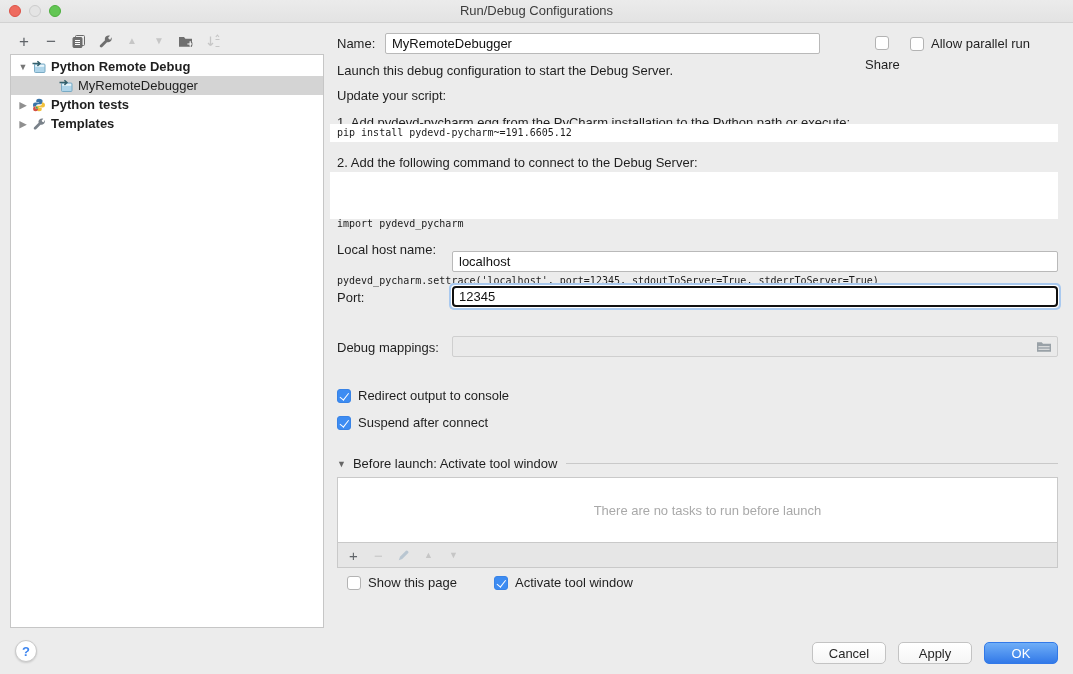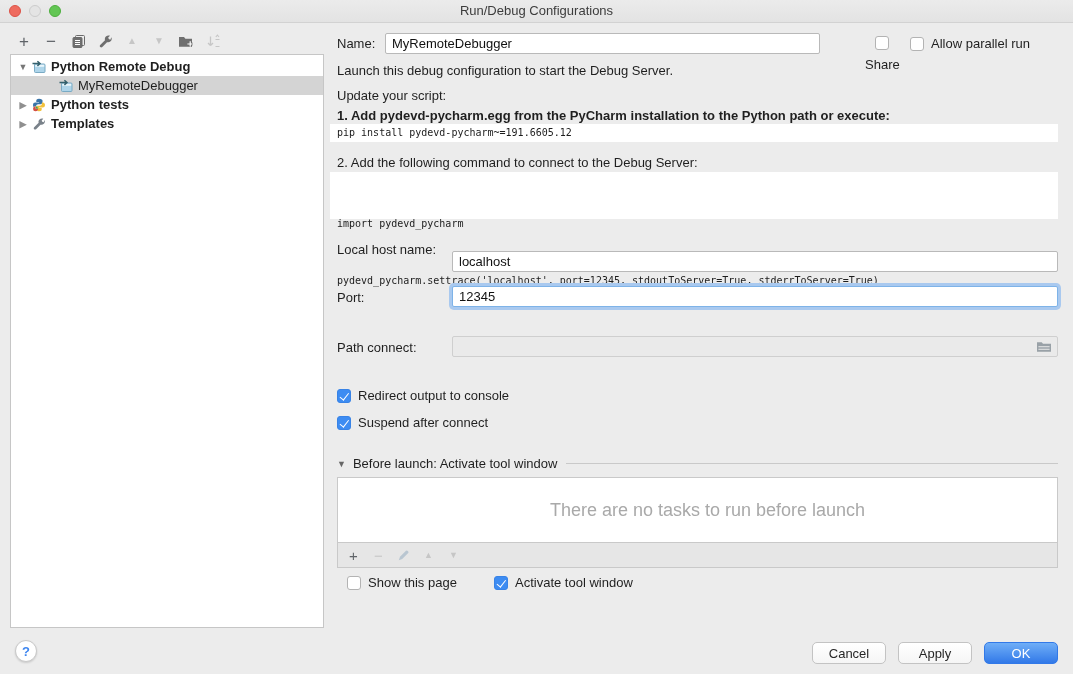--- a/index.html
+++ b/index.html
@@ -50,21 +50,21 @@
   .cb.checked::after{content:"";position:absolute;left:4.2px;top:1.4px;width:3.6px;height:7.6px;
       border:solid #fff;border-width:0 1.8px 1.8px 0;transform:rotate(38deg);}
   .opt-row{position:absolute;display:flex;align-items:center;gap:7px;font-size:13px;white-space:nowrap;}
 
   
   .bl-header{position:absolute;left:337px;right:15px;top:456px;display:flex;align-items:center;}
   .bl-header .tri{font-size:9px;color:#666;margin-right:7px;flex:none;}
   .bl-header .rule{flex:1;border-top:1px solid #c9c9c9;margin-left:9px;}
   .bl-box{position:absolute;left:337px;right:15px;top:477px;border:1px solid #c9c9c9;}
   .bl-empty{height:64px;background:#fff;display:flex;align-items:center;justify-content:center;
-            color:#a9a9a9;font-size:18px;padding-left:20px;}
+            color:#a9a9a9;font-size:13px;padding-left:20px;}
   .bl-bar{height:24px;background:#e6e6e6;border-top:1px solid #c9c9c9;display:flex;align-items:center;
           gap:12px;padding-left:9px;}
   .bl-bar .tb-icon{width:13px;height:16px;font-size:15px;}
   .bl-bar .tb-icon.small{font-size:9px;}
 
   
   .help-btn{position:absolute;left:15px;top:640px;width:22px;height:22px;border-radius:50%;background:#fff;
             border:1px solid #c9c9c9;box-shadow:0 1px 2px rgba(0,0,0,.14);display:flex;align-items:center;
             justify-content:center;color:#3e86f0;font-size:13px;font-weight:bold;box-sizing:border-box;}
   .btn-row{position:absolute;right:15px;top:642px;display:flex;gap:12px;}
@@ -174,35 +174,35 @@
     <span class="cb"></span>
     <span>Share</span>
   </div>
   <div class="opt-row" style="left:910px;top:36px;">
     <span class="cb"></span>
     <span>Allow parallel run</span>
   </div>
 
   <div class="txt" style="left:337px;top:63px;">Launch this debug configuration to start the Debug Server.</div>
   <div class="txt" style="left:337px;top:88px;">Update your script:</div>
-  <div class="txt" style="left:337px;top:108px;font-weight:bold;">1. Add pydevd-pycharm.egg from the PyCharm installation to the Python path or execute:</div>
+  <div class="txt" style="left:337px;top:115px;">1. Add pydevd-pycharm.egg from the PyCharm installation to the Python path or execute:</div>
   <div class="code-strip" style="top:124px;height:18px;line-height:18px;padding-left:7px;">pip install pydevd-pycharm~=191.6605.12</div>
   <div class="txt" style="left:337px;top:155px;">2. Add the following command to connect to the Debug Server:</div>
   <div class="code-strip" style="top:172px;height:43px;line-height:19px;padding:4px 0 0 7px;">
     <div>import pydevd_pycharm</div>
     <div>pydevd_pycharm.settrace('localhost', port=12345, stdoutToServer=True, stderrToServer=True)</div>
   </div>
 
   <div class="lbl" style="left:337px;top:242px;">Local host name:</div>
   <input class="input" style="left: 452px; top: 251px; right: 15px;" value="localhost">
 
   <div class="lbl" style="left:337px;top:290px;">Port:</div>
   <input class="input focus-ring" style="left: 452px; top: 286px; right: 15px;" autofocus="" value="12345">
 
-  <div class="lbl" style="left:337px;top:340px;">Path connect:</div>
+  <div class="lbl" style="left:337px;top:340px;">Debug mappings:</div>
   <input class="input disabled" style="left: 452px; top: 336px; right: 15px; padding-right: 28px;" value="">
   <span style="position:absolute;right:21px;top:340px;">
     <svg width="16" height="13" viewBox="0 0 16 13">
       <path d="M1 2.2h4.7L7 3.8h8v8H1z" fill="#99a1a7"></path>
       <path d="M2.4 6.7h11.2 M2.4 9.2h11.2" stroke="#ebebeb" stroke-width="1.1"></path>
     </svg>
   </span>
 
   <div class="opt-row" style="left:337px;top:388px;">
     <span class="cb checked"></span>

